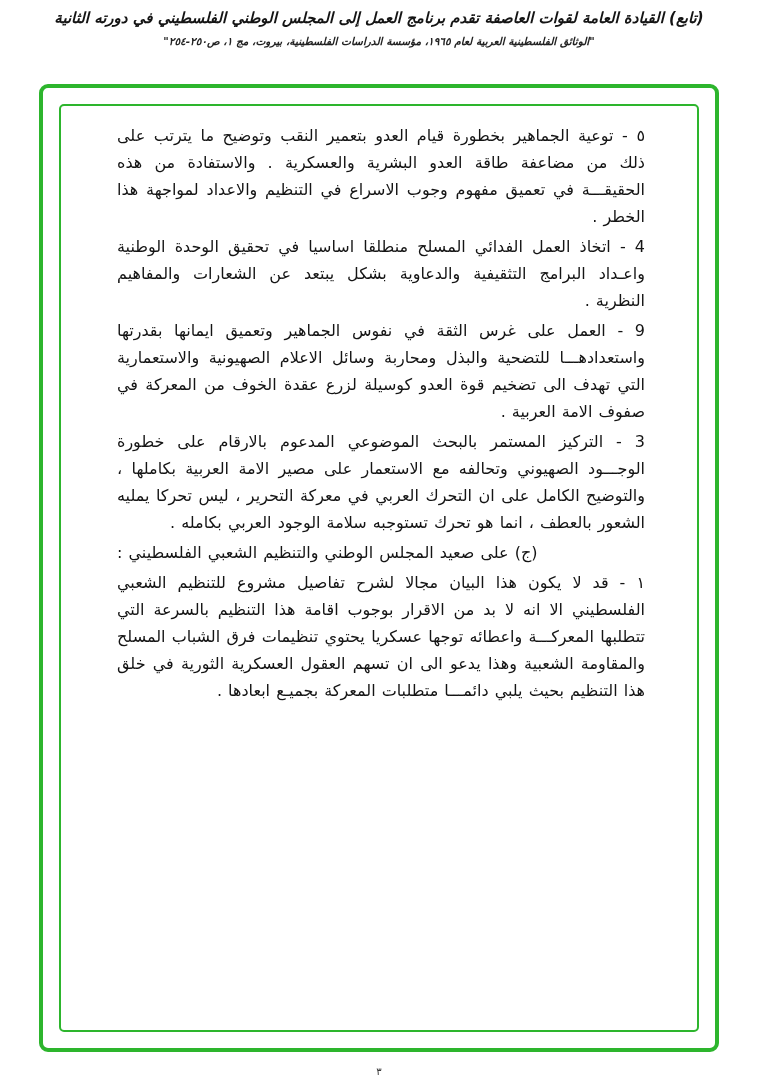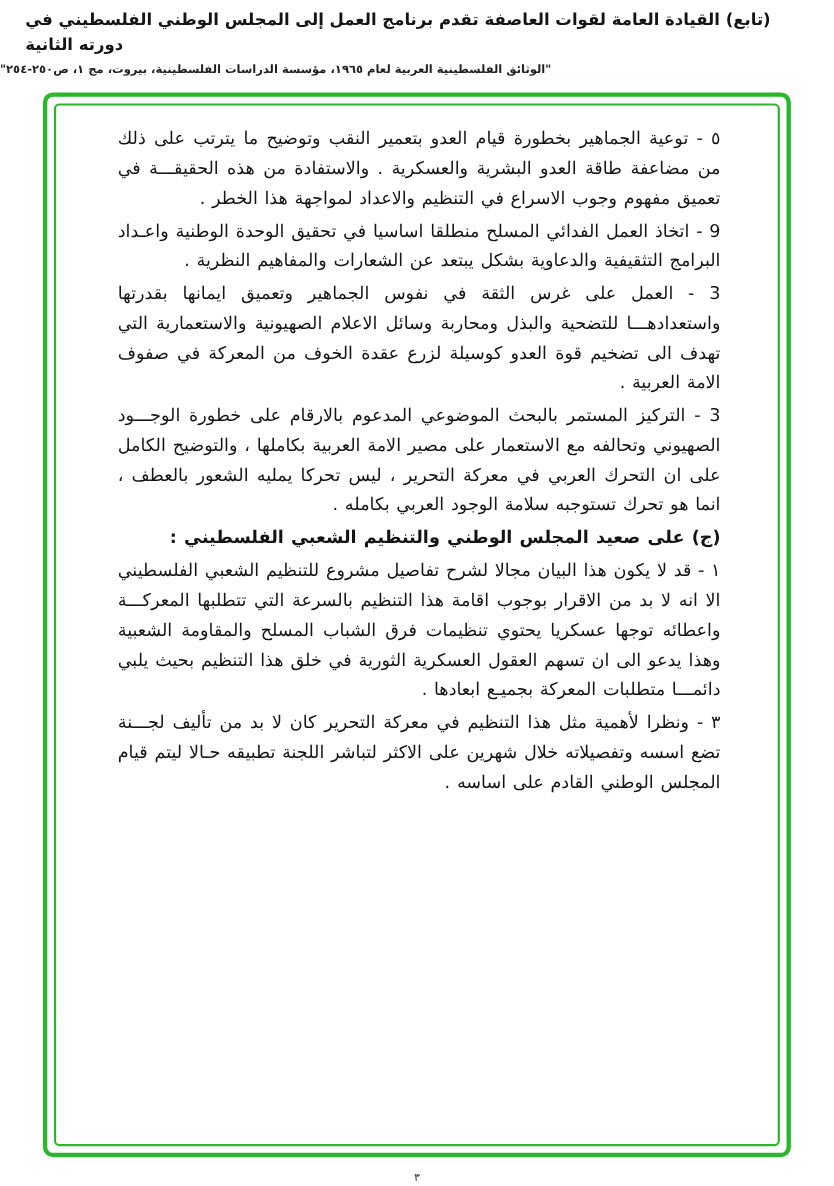--- a/index.html
+++ b/index.html
@@ -10,22 +10,23 @@
   body {
     width: 758px;
     height: 1078px;
     position: relative;
     font-family: "DejaVu Sans", sans-serif;
     color: #141414;
     overflow: hidden;
   }
   .doc-header {
     direction: rtl;
-    text-align: left;
+    text-align: center;
     padding-top: 8px;
+    font-style: italic;
   }
   .doc-title {
     font-weight: bold;
     font-size: 15px;
     line-height: 1.45;
     max-width: 712px;
     margin: 0 auto;
   }
   .doc-source {
     font-weight: bold;
@@ -34,43 +35,43 @@
     color: #222;
   }
   .frame-outer {
     position: absolute;
     left: 39px;
     right: 39px;
     top: 84px;
     bottom: 26px;
     border: 4px solid #2db52d;
     border-radius: 9px;
-    padding: 6px;
+    padding: 16px;
     box-sizing: border-box;
     background: #ffffff;
   }
   .frame-inner {
     border: 2px solid #2db52d;
     border-radius: 5px;
     height: 100%;
     box-sizing: border-box;
     direction: rtl;
     padding: 16px 52px 0 56px;
     overflow: hidden;
   }
   .para, .heading {
     font-size: 16px;
     line-height: 27px;
     text-align: justify;
     margin: 0 0 3px 0;
     word-spacing: 1px;
   }
   .heading {
-    font-weight: bold;
-    text-align: right;
+    font-weight: normal;
+    text-align: left;
     margin-top: 2px;
   }
   .page-number {
     position: absolute;
     bottom: 1px;
     left: 50%;
     transform: translateX(-50%);
     font-size: 10px;
     color: #333;
   }
@@ -79,22 +80,21 @@
 <body>
 
 <div class="doc-header">
   <div class="doc-title">(تابع) القيادة العامة لقوات العاصفة تقدم برنامج العمل إلى المجلس الوطني الفلسطيني في دورته الثانية</div>
   <div class="doc-source">"الوثائق الفلسطينية العربية لعام ١٩٦٥، مؤسسة الدراسات الفلسطينية، بيروت، مج ١، ص٢٥٠-٢٥٤"</div>
 </div>
 
 <div class="frame-outer">
   <div class="frame-inner">
     <div class="para">٥ - توعية الجماهير بخطورة قيام العدو بتعمير النقب وتوضيح ما يترتب على ذلك من مضاعفة طاقة العدو البشرية والعسكرية . والاستفادة من هذه الحقيقـــة في تعميق مفهوم وجوب الاسراع في التنظيم والاعداد لمواجهة هذا الخطر .</div>
-    <div class="para">9 - اتخاذ العمل الفدائي المسلح منطلقا اساسيا في تحقيق الوحدة الوطنية واعـداد البرامج التثقيفية والدعاوية بشكل يبتعد عن الشعارات والمفاهيم النظرية .</div>
-    <div class="para">3 - العمل على غرس الثقة في نفوس الجماهير وتعميق ايمانها بقدرتها واستعدادهـــا للتضحية والبذل ومحاربة وسائل الاعلام الصهيونية والاستعمارية التي تهدف الى تضخيم قوة العدو كوسيلة لزرع عقدة الخوف من المعركة في صفوف الامة العربية .</div>
+    <div class="para">4 - اتخاذ العمل الفدائي المسلح منطلقا اساسيا في تحقيق الوحدة الوطنية واعـداد البرامج التثقيفية والدعاوية بشكل يبتعد عن الشعارات والمفاهيم النظرية .</div>
+    <div class="para">9 - العمل على غرس الثقة في نفوس الجماهير وتعميق ايمانها بقدرتها واستعدادهـــا للتضحية والبذل ومحاربة وسائل الاعلام الصهيونية والاستعمارية التي تهدف الى تضخيم قوة العدو كوسيلة لزرع عقدة الخوف من المعركة في صفوف الامة العربية .</div>
     <div class="para">3 - التركيز المستمر بالبحث الموضوعي المدعوم بالارقام على خطورة الوجـــود الصهيوني وتحالفه مع الاستعمار على مصير الامة العربية بكاملها ، والتوضيح الكامل على ان التحرك العربي في معركة التحرير ، ليس تحركا يمليه الشعور بالعطف ، انما هو تحرك تستوجبه سلامة الوجود العربي بكامله .</div>
     <div class="heading">(ج) على صعيد المجلس الوطني والتنظيم الشعبي الفلسطيني :</div>
     <div class="para">١ - قد لا يكون هذا البيان مجالا لشرح تفاصيل مشروع للتنظيم الشعبي الفلسطيني الا انه لا بد من الاقرار بوجوب اقامة هذا التنظيم بالسرعة التي تتطلبها المعركـــة واعطائه توجها عسكريا يحتوي تنظيمات فرق الشباب المسلح والمقاومة الشعبية وهذا يدعو الى ان تسهم العقول العسكرية الثورية في خلق هذا التنظيم بحيث يلبي دائمـــا متطلبات المعركة بجميـع ابعادها .</div>
-    <div class="para">٣ - ونظرا لأهمية مثل هذا التنظيم في معركة التحرير كان لا بد من تأليف لجـــنة تضع اسسه وتفصيلاته خلال شهرين على الاكثر لتباشر اللجنة تطبيقه حـالا ليتم قيام المجلس الوطني القادم على اساسه .</div>
   </div>
 </div>
 
 <div class="page-number">٣</div>
 
 </body></html>

